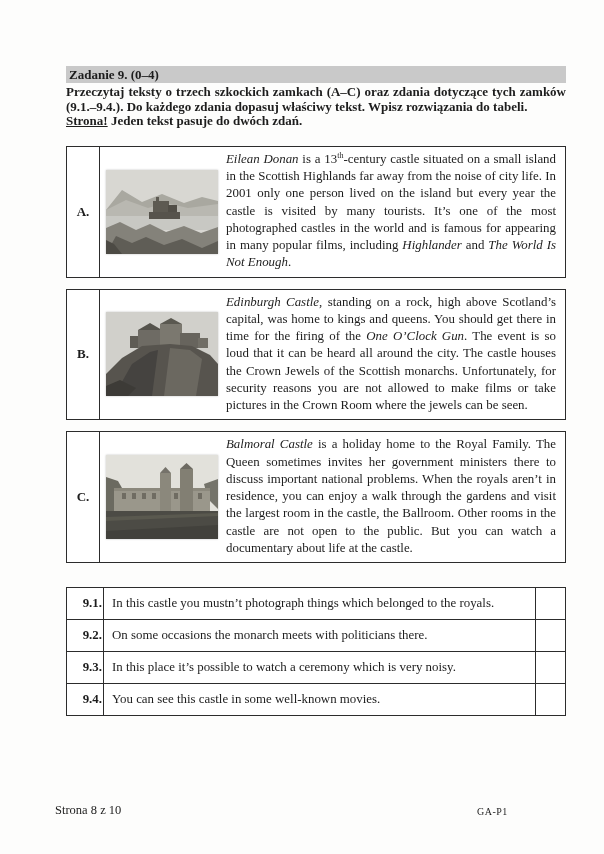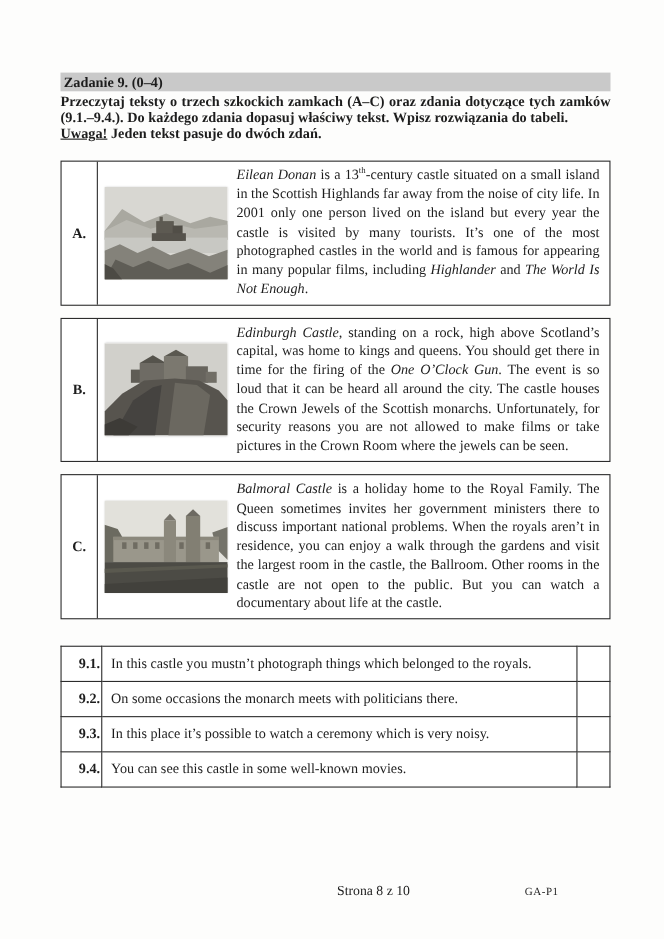--- a/index.html
+++ b/index.html
@@ -1,20 +1,20 @@
 <!DOCTYPE html>
 <html><head>
 <meta charset="utf-8">
 <style>
   html, body { margin:0; padding:0; background:#e9e9e9; }
   .page {
     position:relative; width:604px; height:854px; background:#fdfdfc;
     font-family:"Liberation Serif", serif; color:#1d1d1d; overflow:hidden;
   }
-  .content { position:absolute; left:55px; top:0; width:500px; }
+  .content { position:absolute; left:66px; top:0; width:500px; }
 
   .task-bar {
     margin-top:66px; background:#c9c9c9; font-weight:bold;
     font-size:13px; line-height:17px; padding:0 3px;
   }
   .instructions {
     margin:2px 0 0; font-weight:bold; font-size:13px;
     line-height:14.6px; text-align:justify;
   }
   .warning-line { margin:0; font-weight:bold; font-size:13px; line-height:14.6px; }
@@ -50,41 +50,40 @@
   .answer-table td.num { width:34px; text-align:right; font-weight:bold; }
   .answer-table td.statement { padding-left:8px; }
   .answer-table td.answer { width:27px; }
 
   .transfer-note {
     margin:13px 0 0; font-weight:bold; font-style:italic;
     font-variant:small-caps; font-size:13px; letter-spacing:0.3px;
   }
 
   .strona {
-    position:absolute; top:803px; left:55px; width:531px; text-align:center;
+    position:absolute; top:803px; left:55px; width:531px; 
     font-size:12.5px;
-    margin-left:19px;
   }
   .code {
     position:absolute; top:806px; left:477px; font-size:10px; font-weight:normal;
     letter-spacing:0.5px;
   }
 </style>
 </head>
 <body>
 
 <div class="page">
   <div class="content">
 
     <div class="task-bar">
       <span>Zadanie 9. (0–4)</span>
     </div>
 
     <p class="instructions">Przeczytaj teksty o trzech szkockich zamkach (A–C) oraz zdania dotyczące tych zamków (9.1.–9.4.). Do każdego zdania dopasuj właściwy tekst. Wpisz rozwiązania do tabeli.</p>
-    <p class="warning-line"><span class="uline">Uwaga!</span><span> Jeden tekst pasuje do dwóch zdań.</span></p>
+    <p class="warning-line"><span class="uline">Strona!</span><span> Jeden tekst pasuje do dwóch zdań.</span></p>
 
 
     <section class="castle-box">
       <div class="label-cell">A.</div>
       <div class="media-cell">
         <svg class="photo" viewBox="0 0 112 84" xmlns="http://www.w3.org/2000/svg">
           <rect width="112" height="84" fill="#d8d7d2"></rect>
           <polygon points="0,40 16,20 36,32 56,24 78,33 96,27 112,31 112,48 0,48" fill="#a9a8a0"></polygon>
           <polygon points="0,48 0,40 20,30 42,38 60,33 82,38 112,34 112,48" fill="#b9b8b1"></polygon>
           <rect y="46" width="112" height="14" fill="#c8c8c3"></rect>

